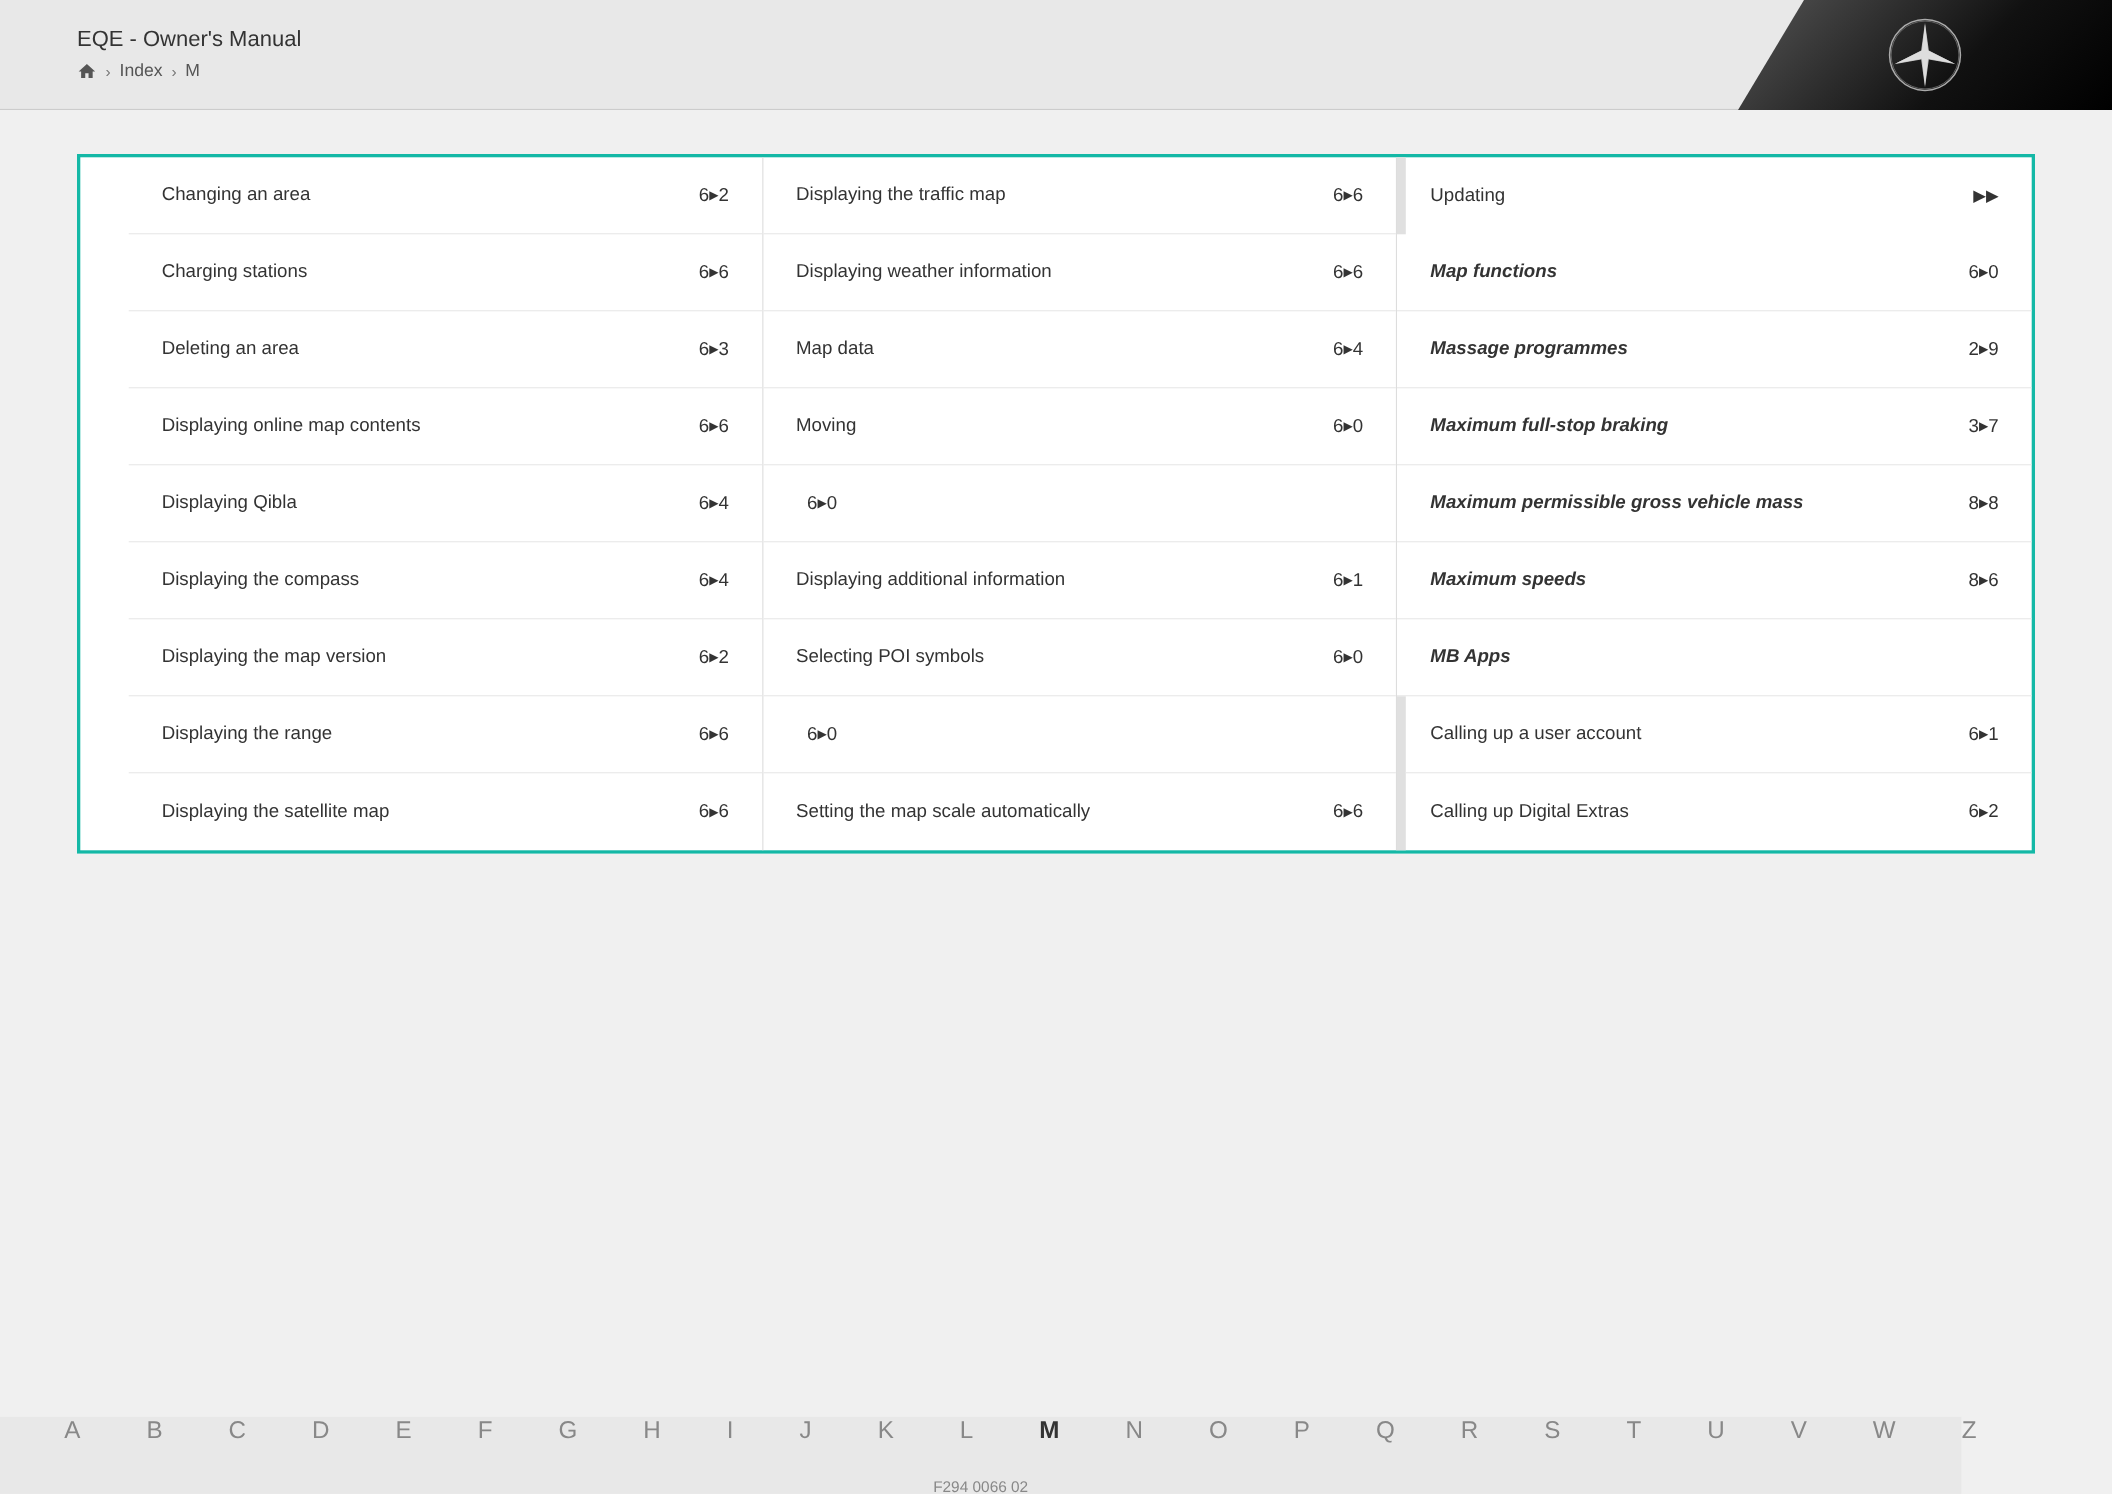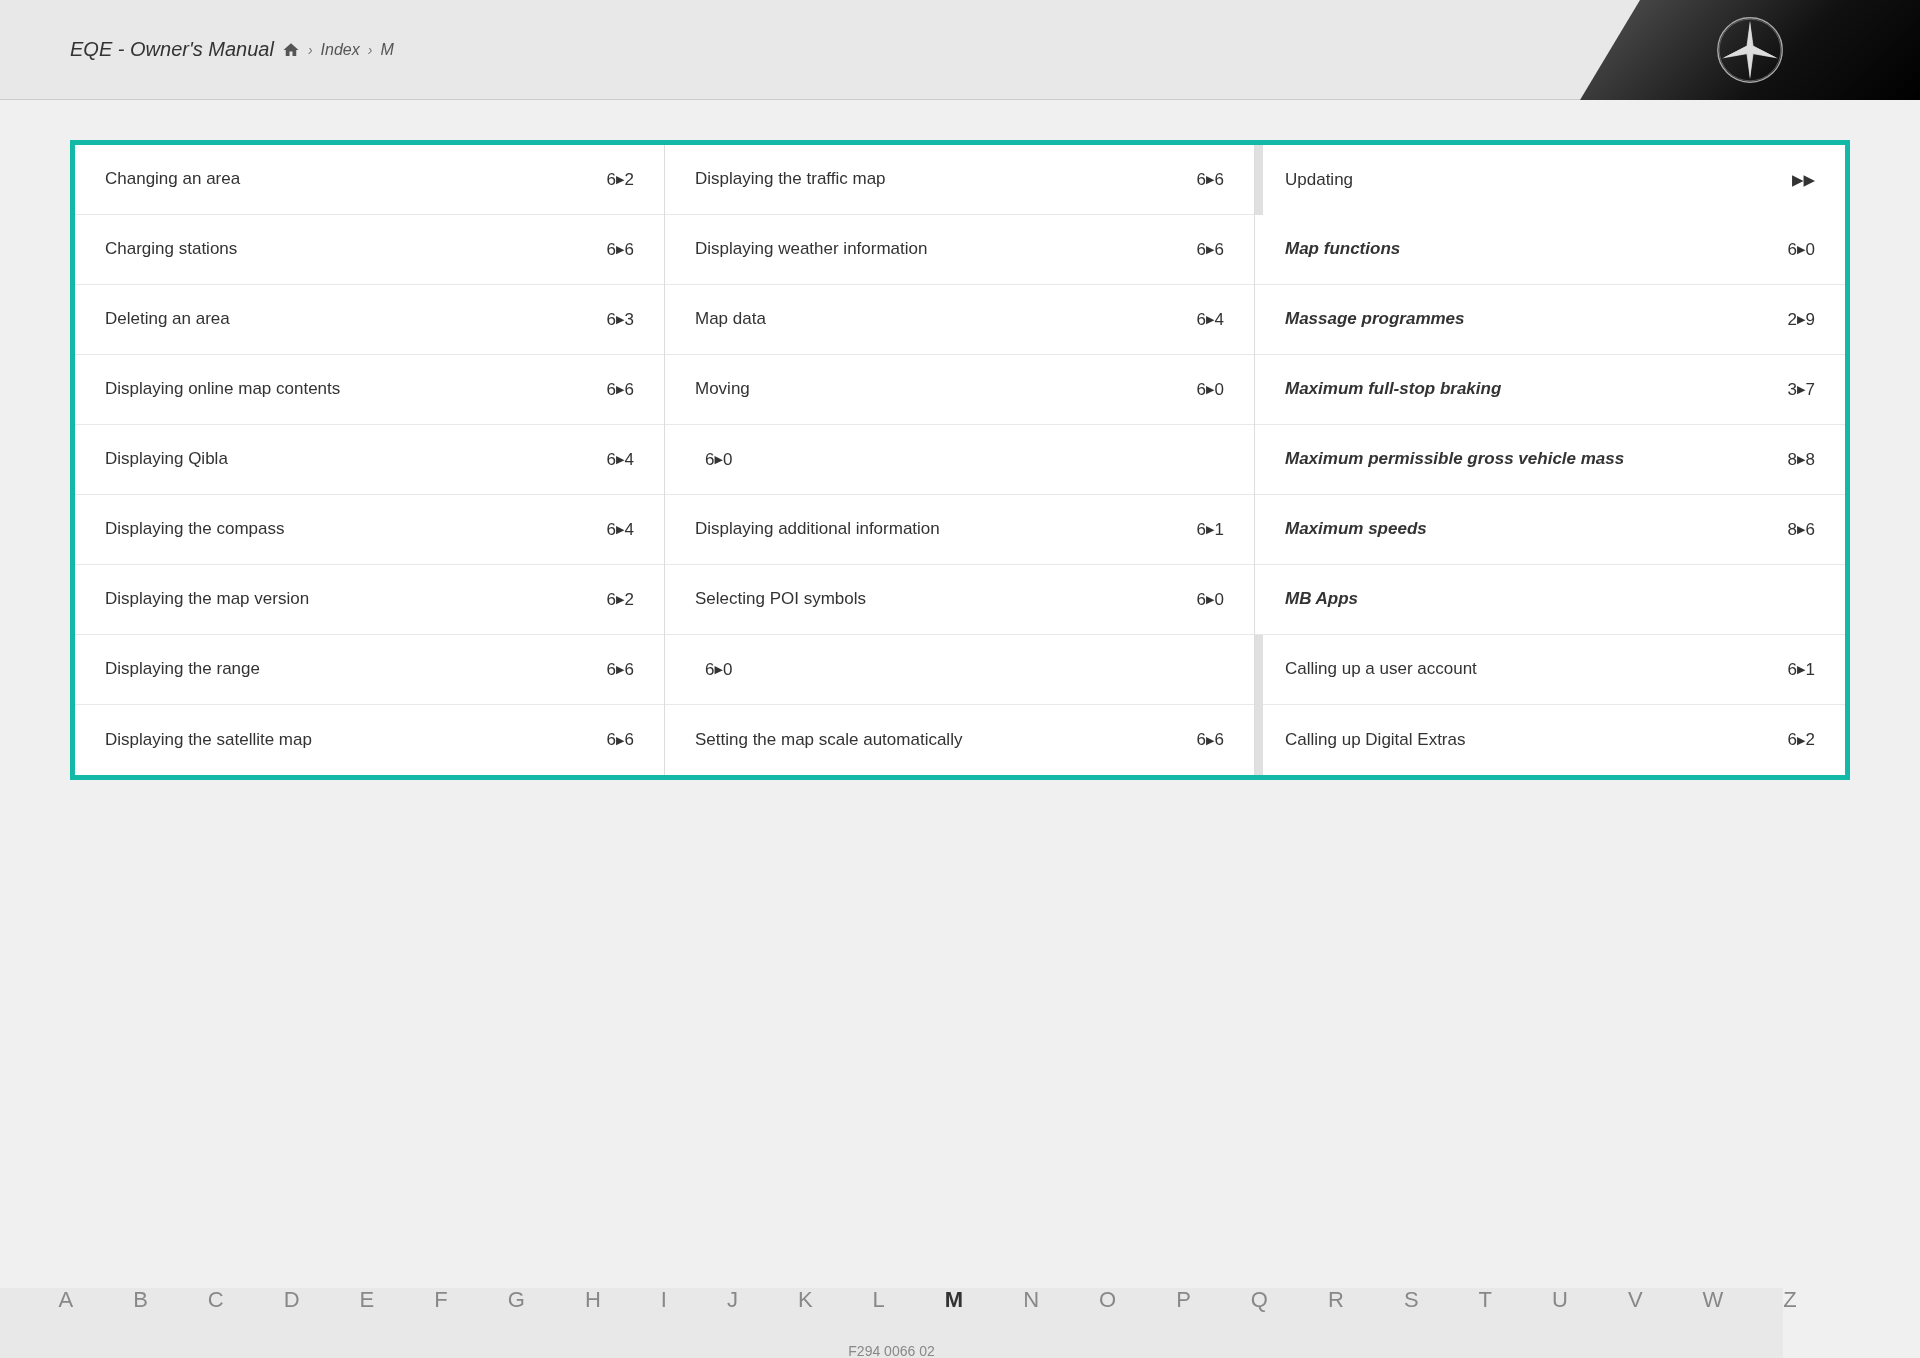--- a/index.html
+++ b/index.html
@@ -16,23 +16,22 @@
       background: #e8e8e8;
       height: 100px;
       display: flex;
       align-items: center;
       padding: 0 70px;
       position: relative;
       border-bottom: 1px solid #ccc;
     }
     .header-title-area {
       display: flex;
-      flex-direction: row;
+      flex-direction: column;
       gap: 8px;
-      font-style: italic;
     }
     .header-title {
       font-size: 20px;
       color: #333;
       font-weight: normal;
     }
     .breadcrumb {
       display: flex;
       align-items: center;
       gap: 8px;
@@ -74,21 +73,22 @@
     .main-content {
       padding: 40px 70px;
       background: #f0f0f0;
     }
 
     
     .index-table {
       background: #fff;
       display: grid;
       grid-template-columns: 1fr 1fr 1fr;
-      border: 5px solid #14b8a6;
+      border: 3px solid #14b8a6;
+      padding-left: 44px;
     }
 
     .column {
       border-right: 1px solid #ddd;
     }
     .column:last-child {
       border-right: none;
     }
 
     .index-row {

